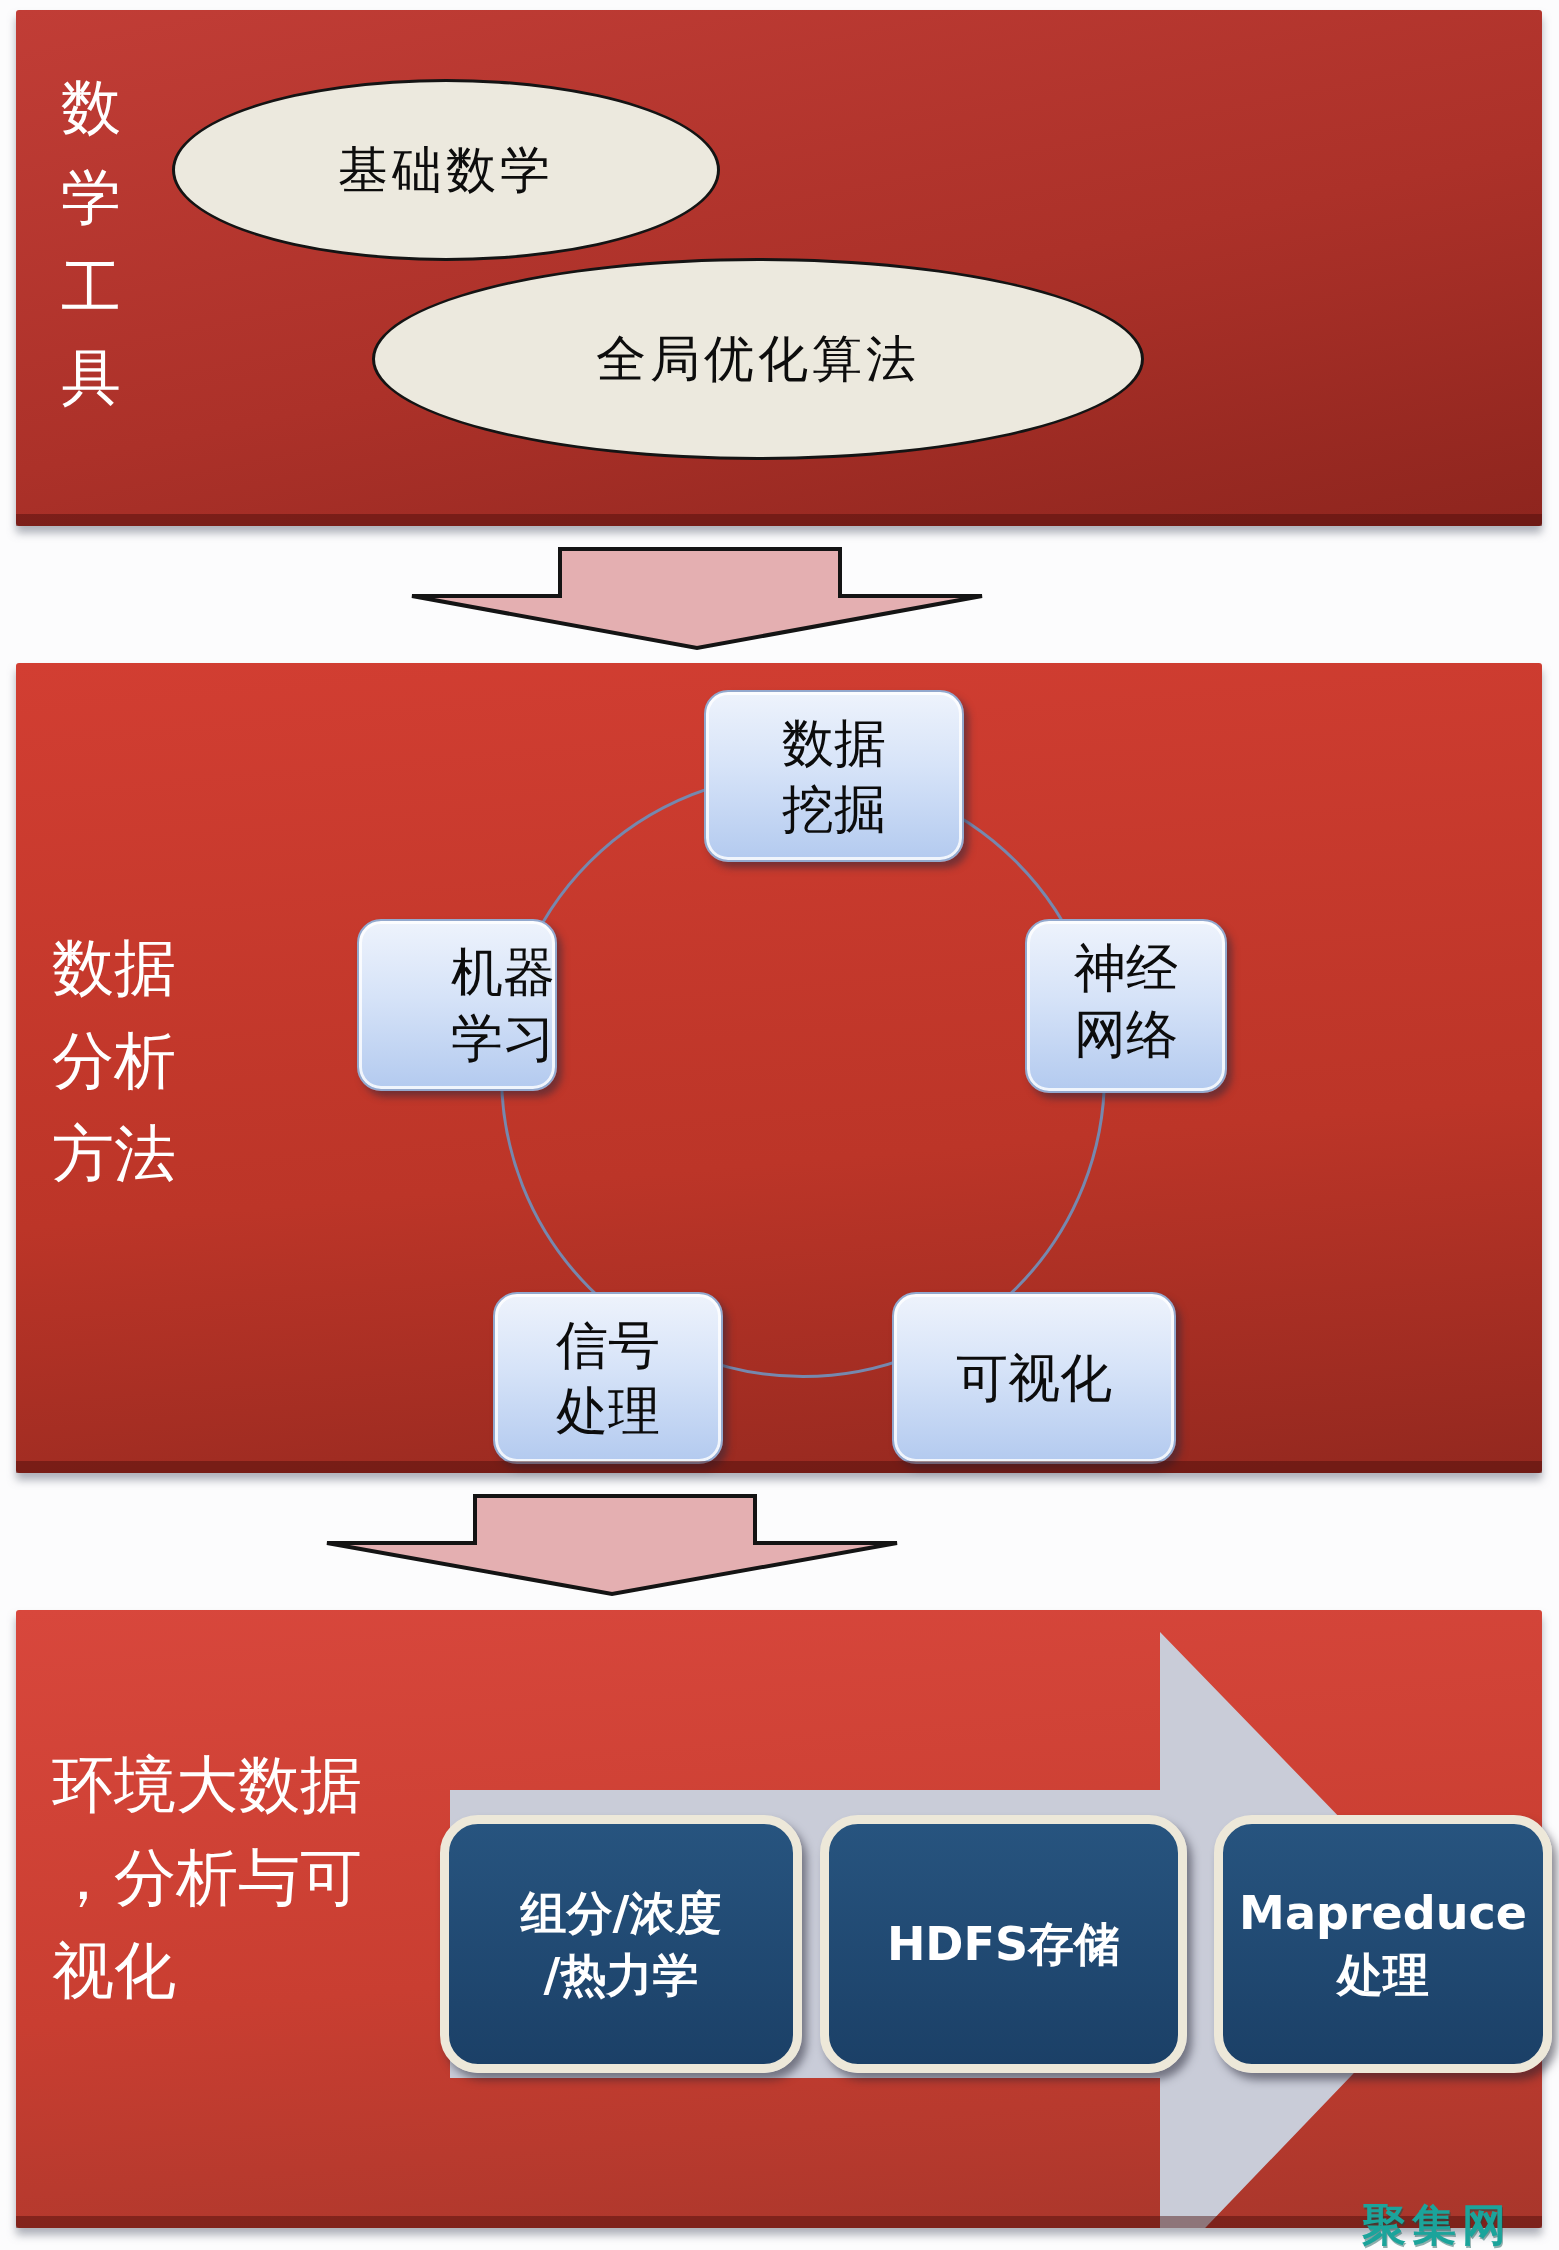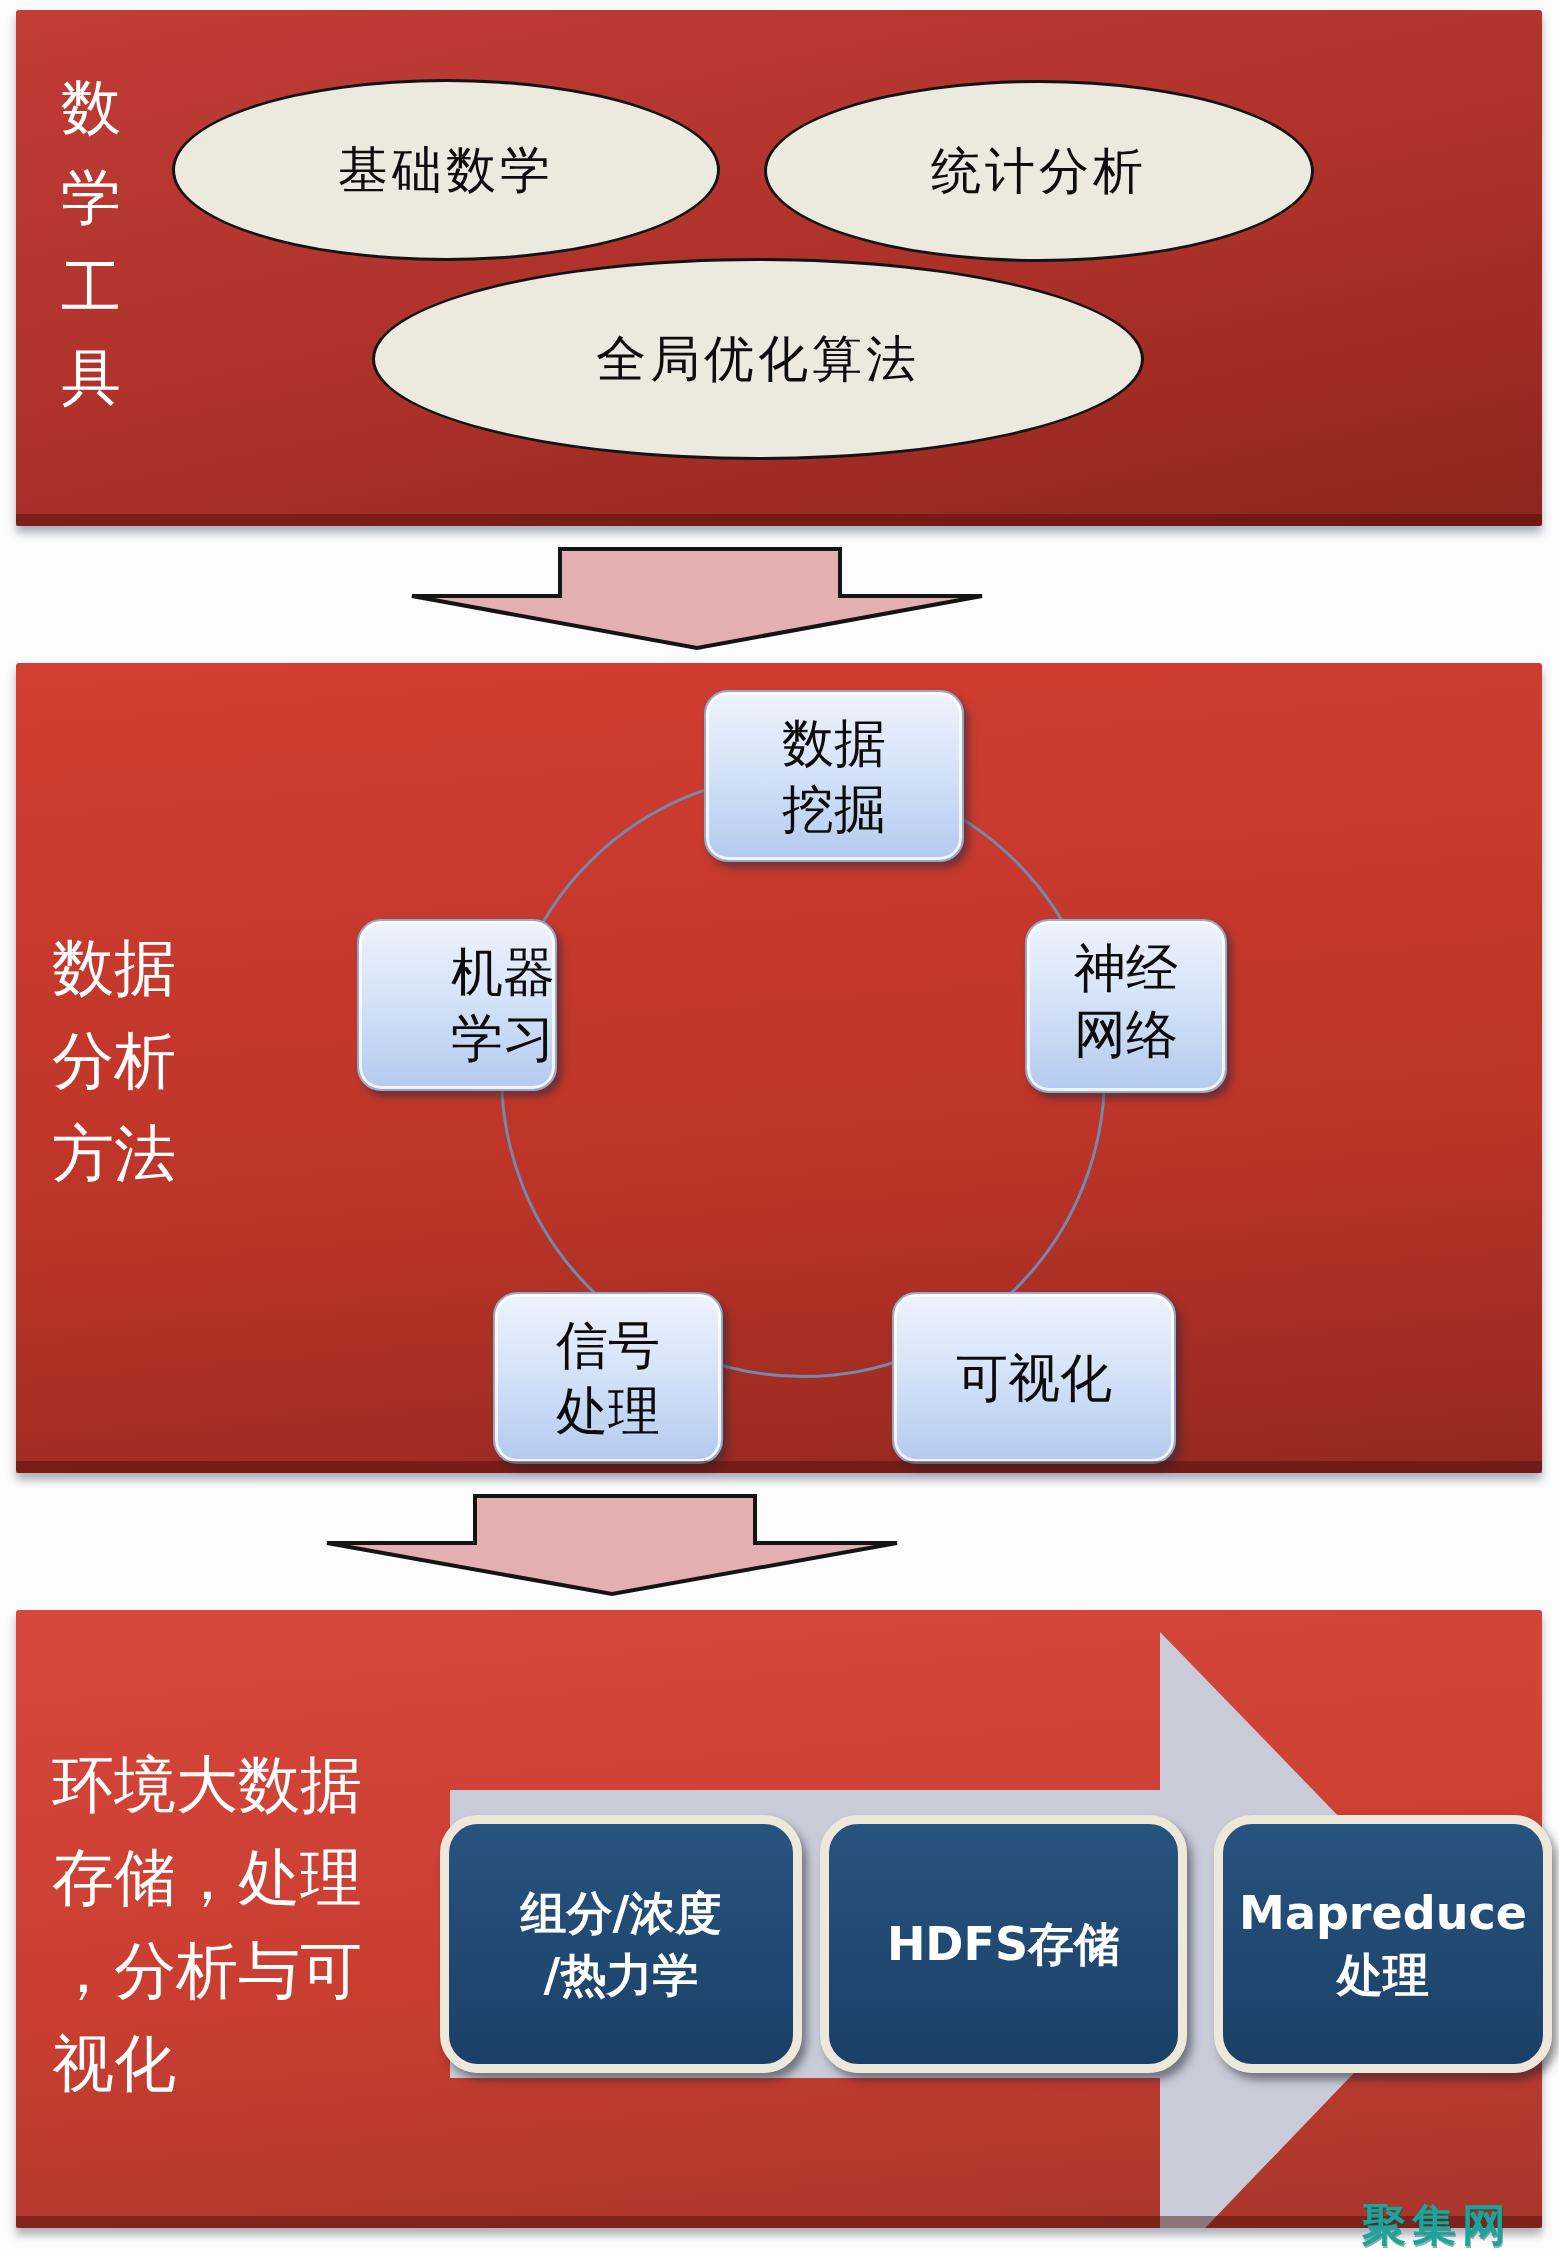--- a/index.html
+++ b/index.html
@@ -75,23 +75,20 @@
 <div class="panel" id="panel-math">
   <div class="vlabel" style="left:40px;top:52px;">
     <span>数</span>
     <span>学</span>
     <span>工</span>
     <span>具</span>
   </div>
   <div class="ellipse" style="left:156px;top:69px;width:542px;height:176px;">
     <span>基础数学</span>
   </div>
-  <div class="ellipse" style="left:748px;top:70px;width:544px;height:176px;">
-    <span>统计分析</span>
-  </div>
   <div class="ellipse" style="left:356px;top:248px;width:766px;height:196px;">
     <span>全局优化算法</span>
   </div>
 </div>
 
 <svg class="arrow-svg" style="left:380px;top:540px;" width="640" height="120" viewBox="0 0 640 120">
   <polygon points="180,9 460,9 460,56 602,56 317,108 32,56 180,56" fill="#E4AFB1" stroke="#141414" stroke-width="4" stroke-linejoin="miter"></polygon>
 </svg>
 
 <div class="panel" id="panel-methods">
@@ -128,21 +125,20 @@
   <polygon points="195,8 475,8 475,55 617,55 332,106 47,55 195,55" fill="#E4AFB1" stroke="#141414" stroke-width="4" stroke-linejoin="miter"></polygon>
 </svg>
 
 <div class="panel" id="panel-bigdata">
   <svg class="arrow-svg" style="left:0;top:0;" width="1526" height="618" viewBox="0 0 1526 618">
     <polygon points="434,180 1144,180 1144,22 1454,342 1144,665 1144,468 434,468" fill="#C9CCD8"></polygon>
   </svg>
 
   <div class="hlabel" style="left:36px;top:128px;">
     <span>环境大数据</span>
-    <span>存储，处理</span>
     <span>，分析与可</span>
     <span>视化</span>
   </div>
 
   <div class="step" style="left:424px;top:205px;width:344px;height:240px;">
     <span>组分/浓度</span>
     <span>/热力学</span>
   </div>
   <div class="step" style="left:804px;top:205px;width:349px;height:240px;">
     <span>HDFS存储</span>

